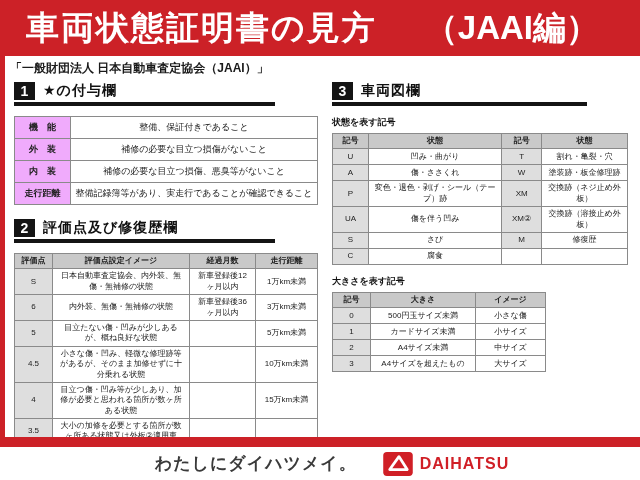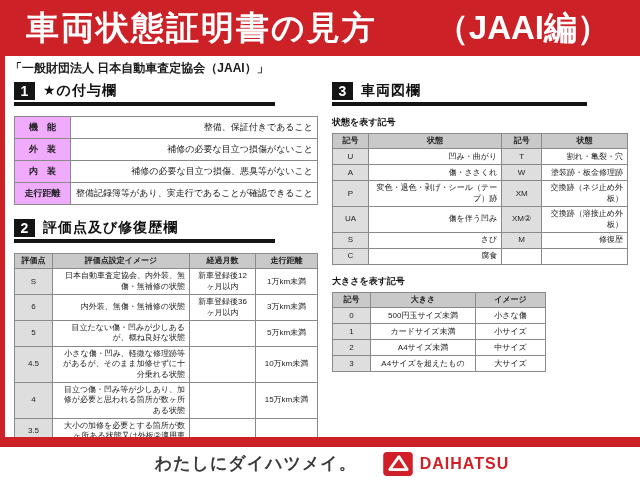--- a/index.html
+++ b/index.html
@@ -1,21 +1,21 @@
 <!DOCTYPE html>
 <html><head>
 <meta charset="utf-8">
 <style>
   * { margin:0; padding:0; box-sizing:border-box; }
   html,body { width:640px; height:480px; overflow:hidden; }
   body { font-family:"Liberation Sans","DejaVu Sans",sans-serif; background:#fff; position:relative; }
 
   
   .header-band { position:absolute; left:0; top:0; width:640px; height:56px;
-    background:#cc2127; color:#fff; display:flex; align-items:center; padding-left:26px;gap:11px; }
+    background:#cc2127; color:#fff; display:flex; align-items:center; padding-left:26px; }
   .header-band .title { font-size:33px; font-weight:bold; letter-spacing:2px; }
   .header-band .title-suffix { font-size:33px; font-weight:bold; margin-left:48px; }
 
   .left-strip { position:absolute; left:0; top:56px; width:5px; height:381px; background:#cc2127; }
   .bottom-band { position:absolute; left:0; top:437px; width:640px; height:10px; background:#cc2127; }
 
   .subtitle { position:absolute; left:10px; top:60px; font-size:12px; font-weight:bold; color:#1a1a1a; }
 
   
   .content { position:absolute; left:14px; top:82px; width:614px; display:flex; gap:14px; }
@@ -27,21 +27,21 @@
     padding-bottom:2px; width:86%; margin-bottom:10px; }
   .sec-num { background:#141414; color:#fff; font-weight:bold; font-size:14px;
     width:21px; height:18px; display:flex; align-items:center; justify-content:center; }
   .sec-title { font-weight:bold; font-size:14px; margin-left:8px; color:#111; letter-spacing:1px; }
 
   
   table { border-collapse:collapse; width:100%; }
   td, th { border:1px solid #8a8a8a; font-size:8px; color:#222; padding:2px 4px; line-height:1.3; }
   th { background:#c9c9c9; font-weight:bold; text-align:center; }
   .cell-key { background:#dedede; text-align:center; }
-  .cell-desc { background:#fff; text-align:right;margin-left:24px; }
+  .cell-desc { background:#fff; text-align:center;margin-left:24px; }
 
   
   .t1 td { height:22px; font-size:9px; }
   .t1 .cell-key { width:56px; background:#f0abfc; font-weight:bold; }
 
   
   .t2 { margin-top:2px; }
   .t2 .c0 { width:38px; }
   .t2 .c2 { width:66px; text-align:center; }
   .t2 .c3 { width:62px; text-align:center; }

